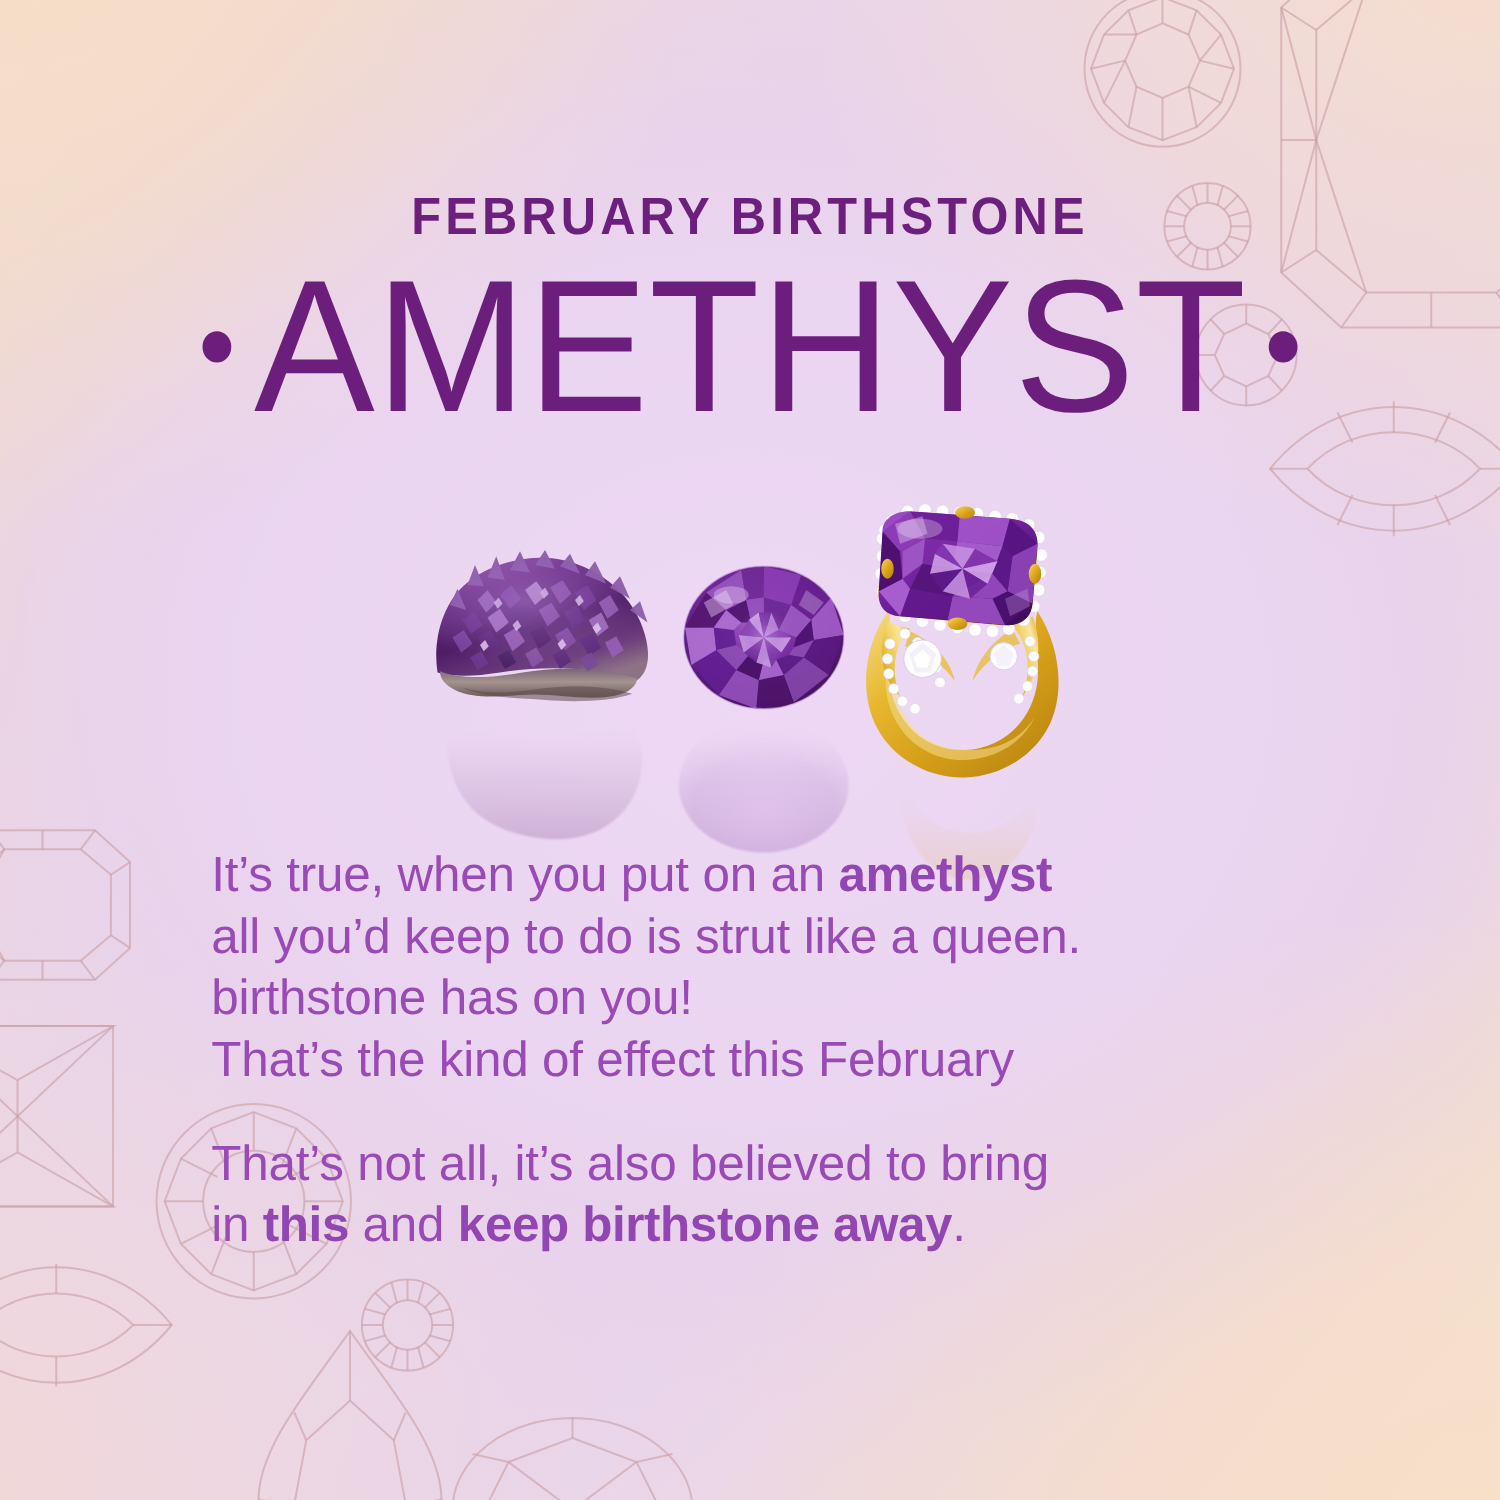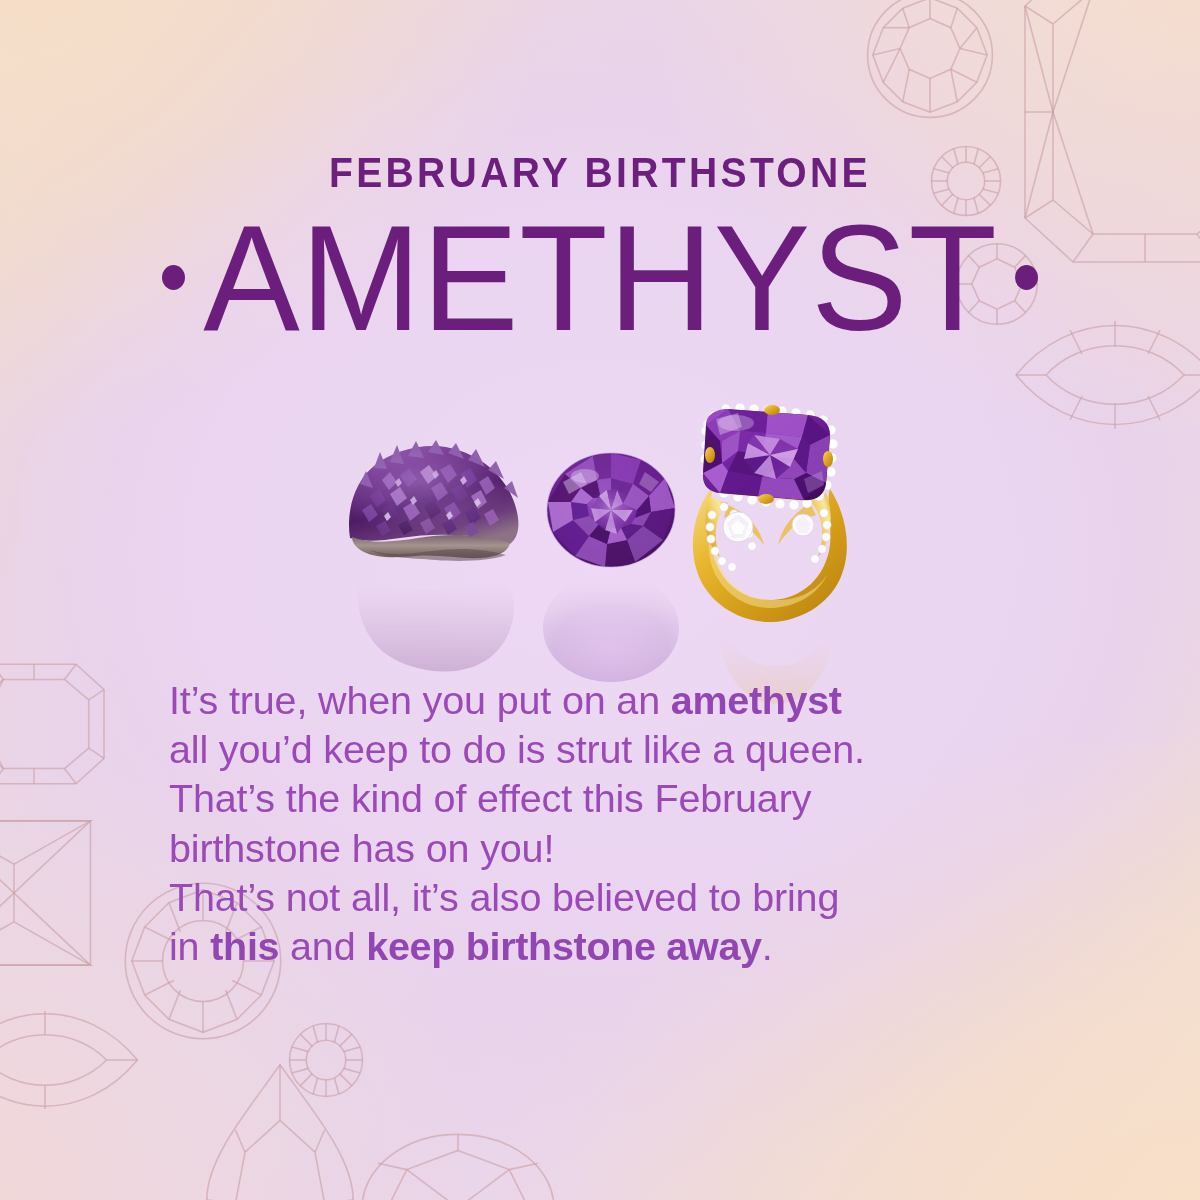--- a/index.html
+++ b/index.html
@@ -121,21 +121,21 @@
   .copy { position:absolute; left:169px; top:676px; width:880px; }
   .para {
     font-family:"Liberation Sans", sans-serif;
     font-size:39.5px;
     line-height:1.245;
     color:#9a4ab7;
     letter-spacing:-.004em;
     font-weight:400;
   }
   .para b { font-weight:700; color:#9246b3; letter-spacing:-.008em; }
-  .para + .para { }
+  .para + .para { margin-top:34px; }
   .para .ln { display:block; white-space:nowrap; }
 </style>
 </head>
 <body>
 
 <div id="stage">
 
   <div class="bg-base"></div>
   <div class="bg-warm-tl"></div>
   <div class="bg-warm-tr"></div>
@@ -674,22 +674,22 @@
         <ellipse cx="152" cy="58" rx="5" ry="8"></ellipse>
         <ellipse cx="90" cy="98" rx="8" ry="5"></ellipse>
       </g>
     </svg>
   </div>
 
   <div class="copy">
     <p class="para">
         <span class="ln"><span>It’s true, when you put on an </span><b>amethyst</b></span>
         <span class="ln"><span>all you’d keep to do is strut like a queen.</span></span>
+        <span class="ln"><span>birthstone has on you!</span></span>
         <span class="ln"><span>That’s the kind of effect this February</span></span>
-        <span class="ln"><span>birthstone has on you!</span></span>
       </p>
     <p class="para">
         <span class="ln"><span>That’s not all, it’s also believed to bring</span></span>
         <span class="ln"><span>in </span><b>this</b><span> and </span><b>keep birthstone away</b><span>.</span></span>
       </p>
   </div>
 
 </div>
 
 </body></html>

